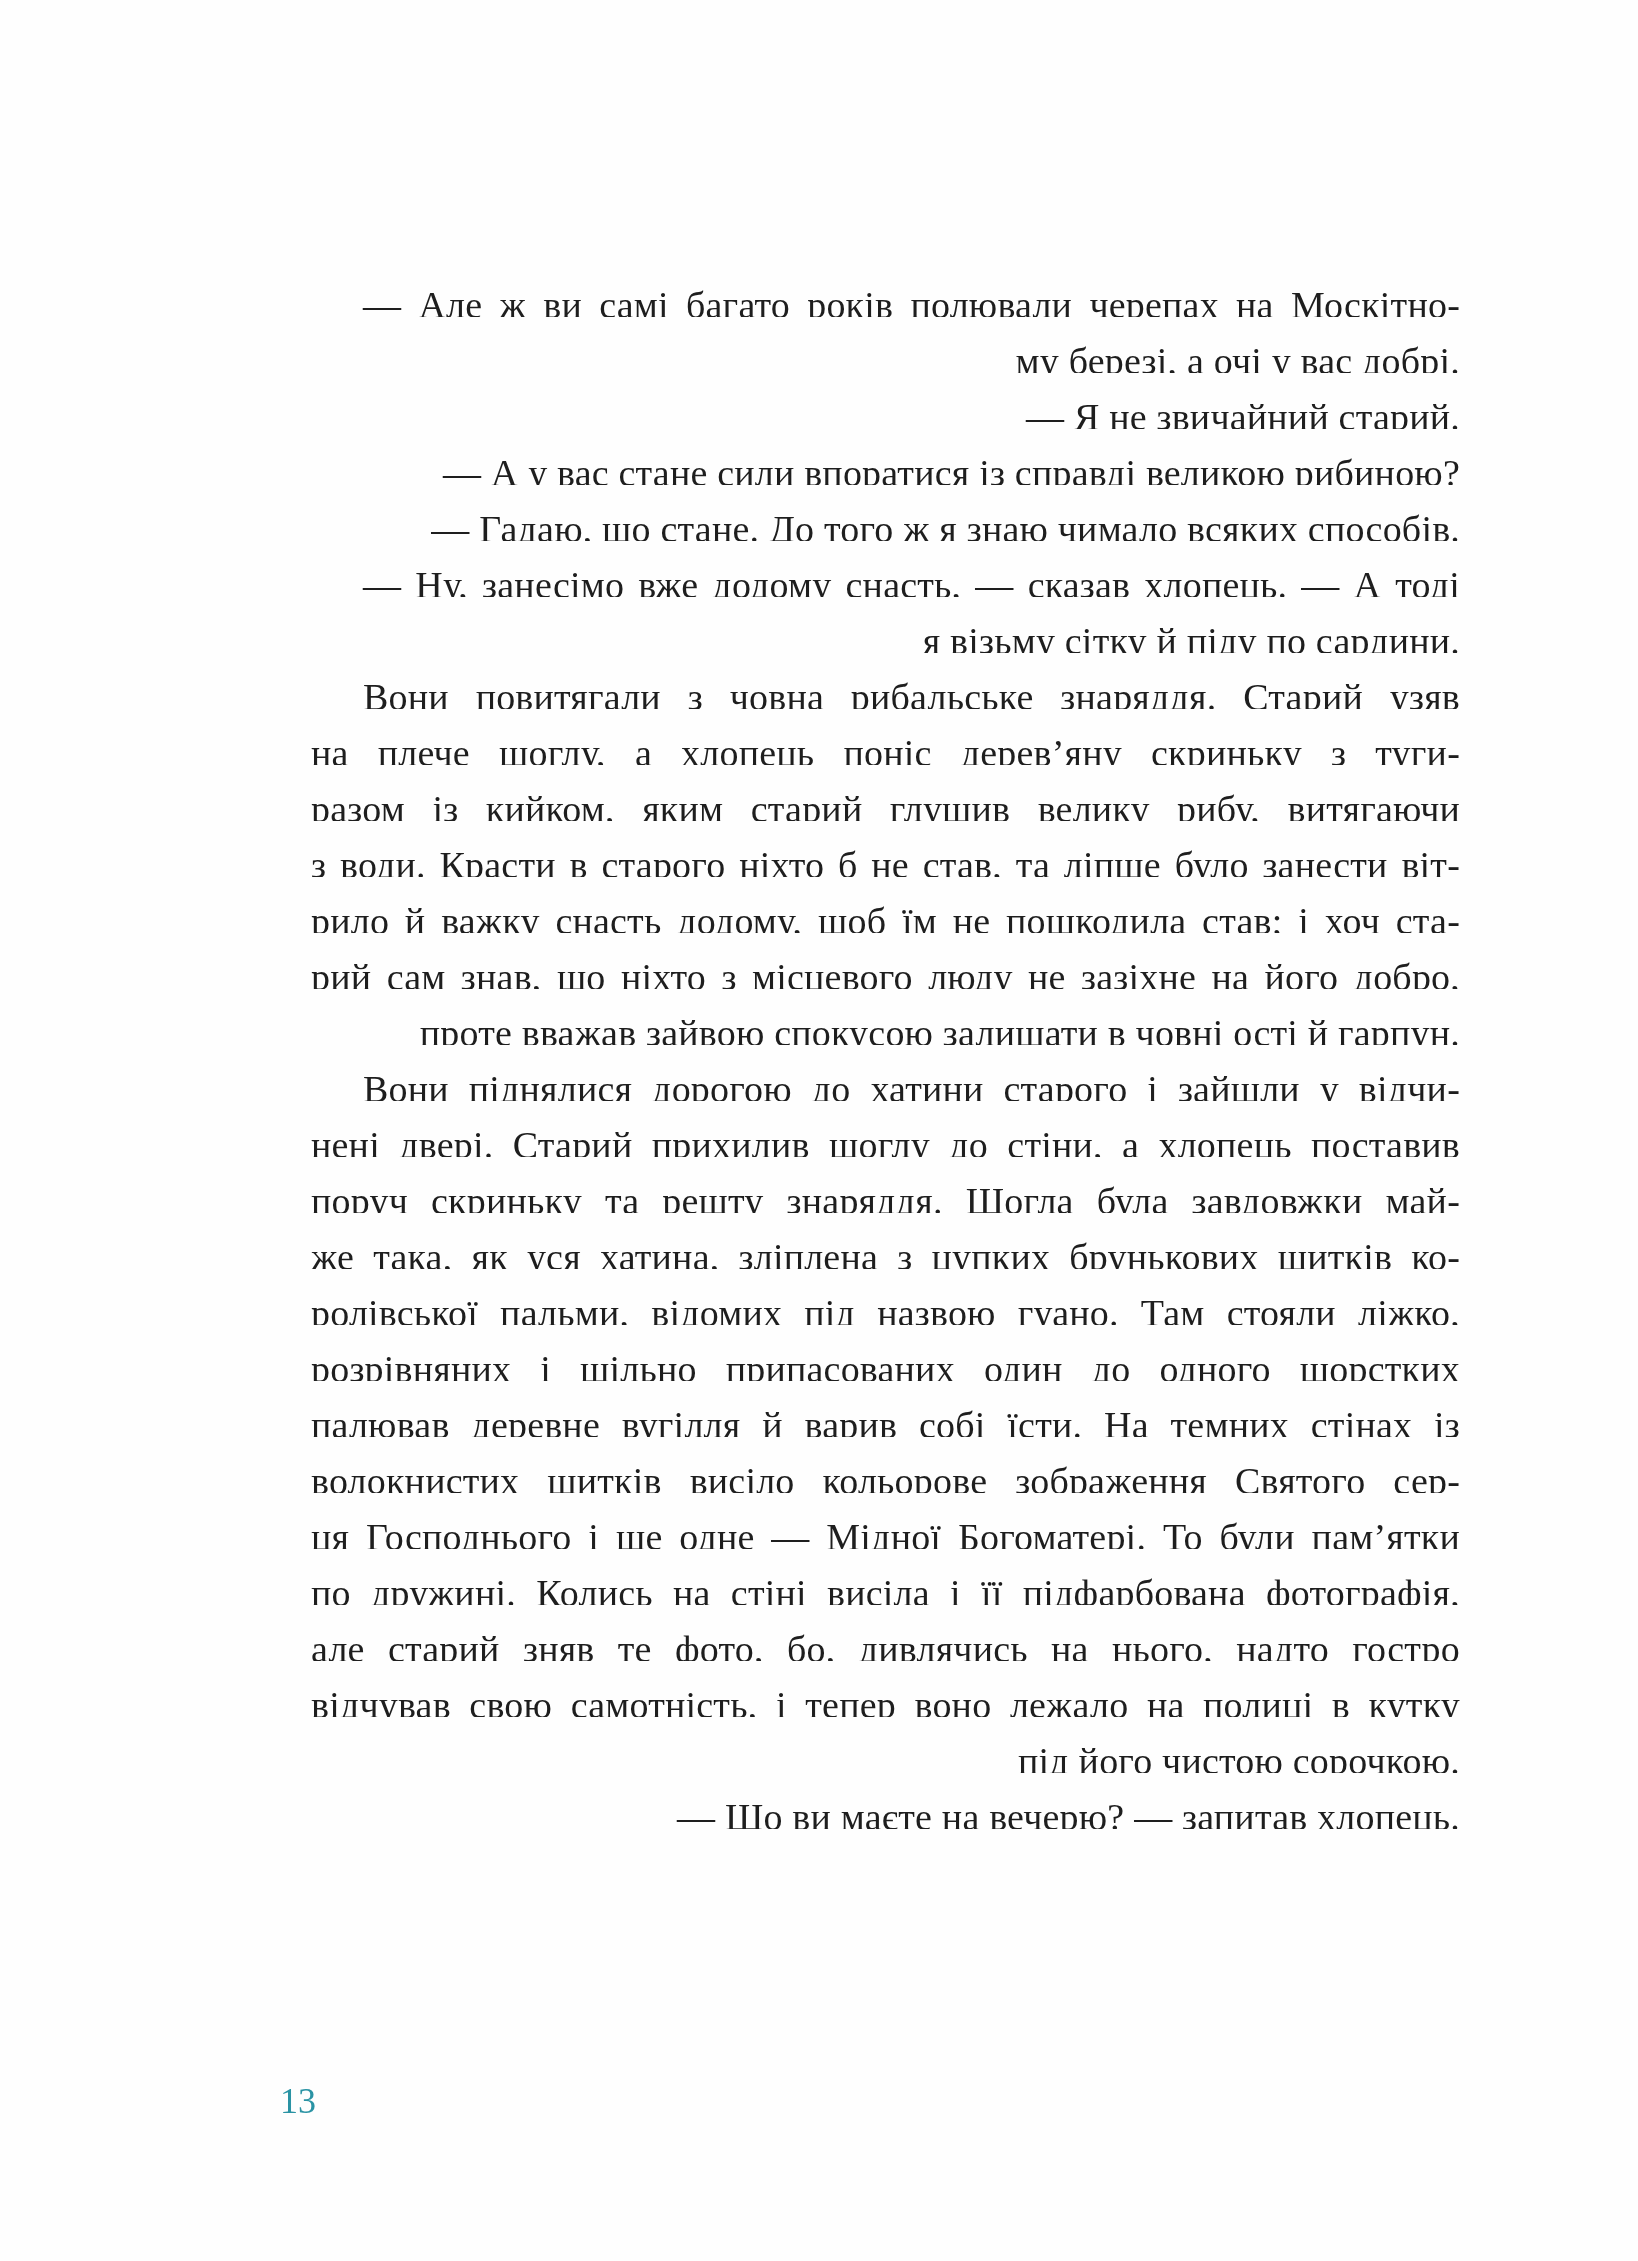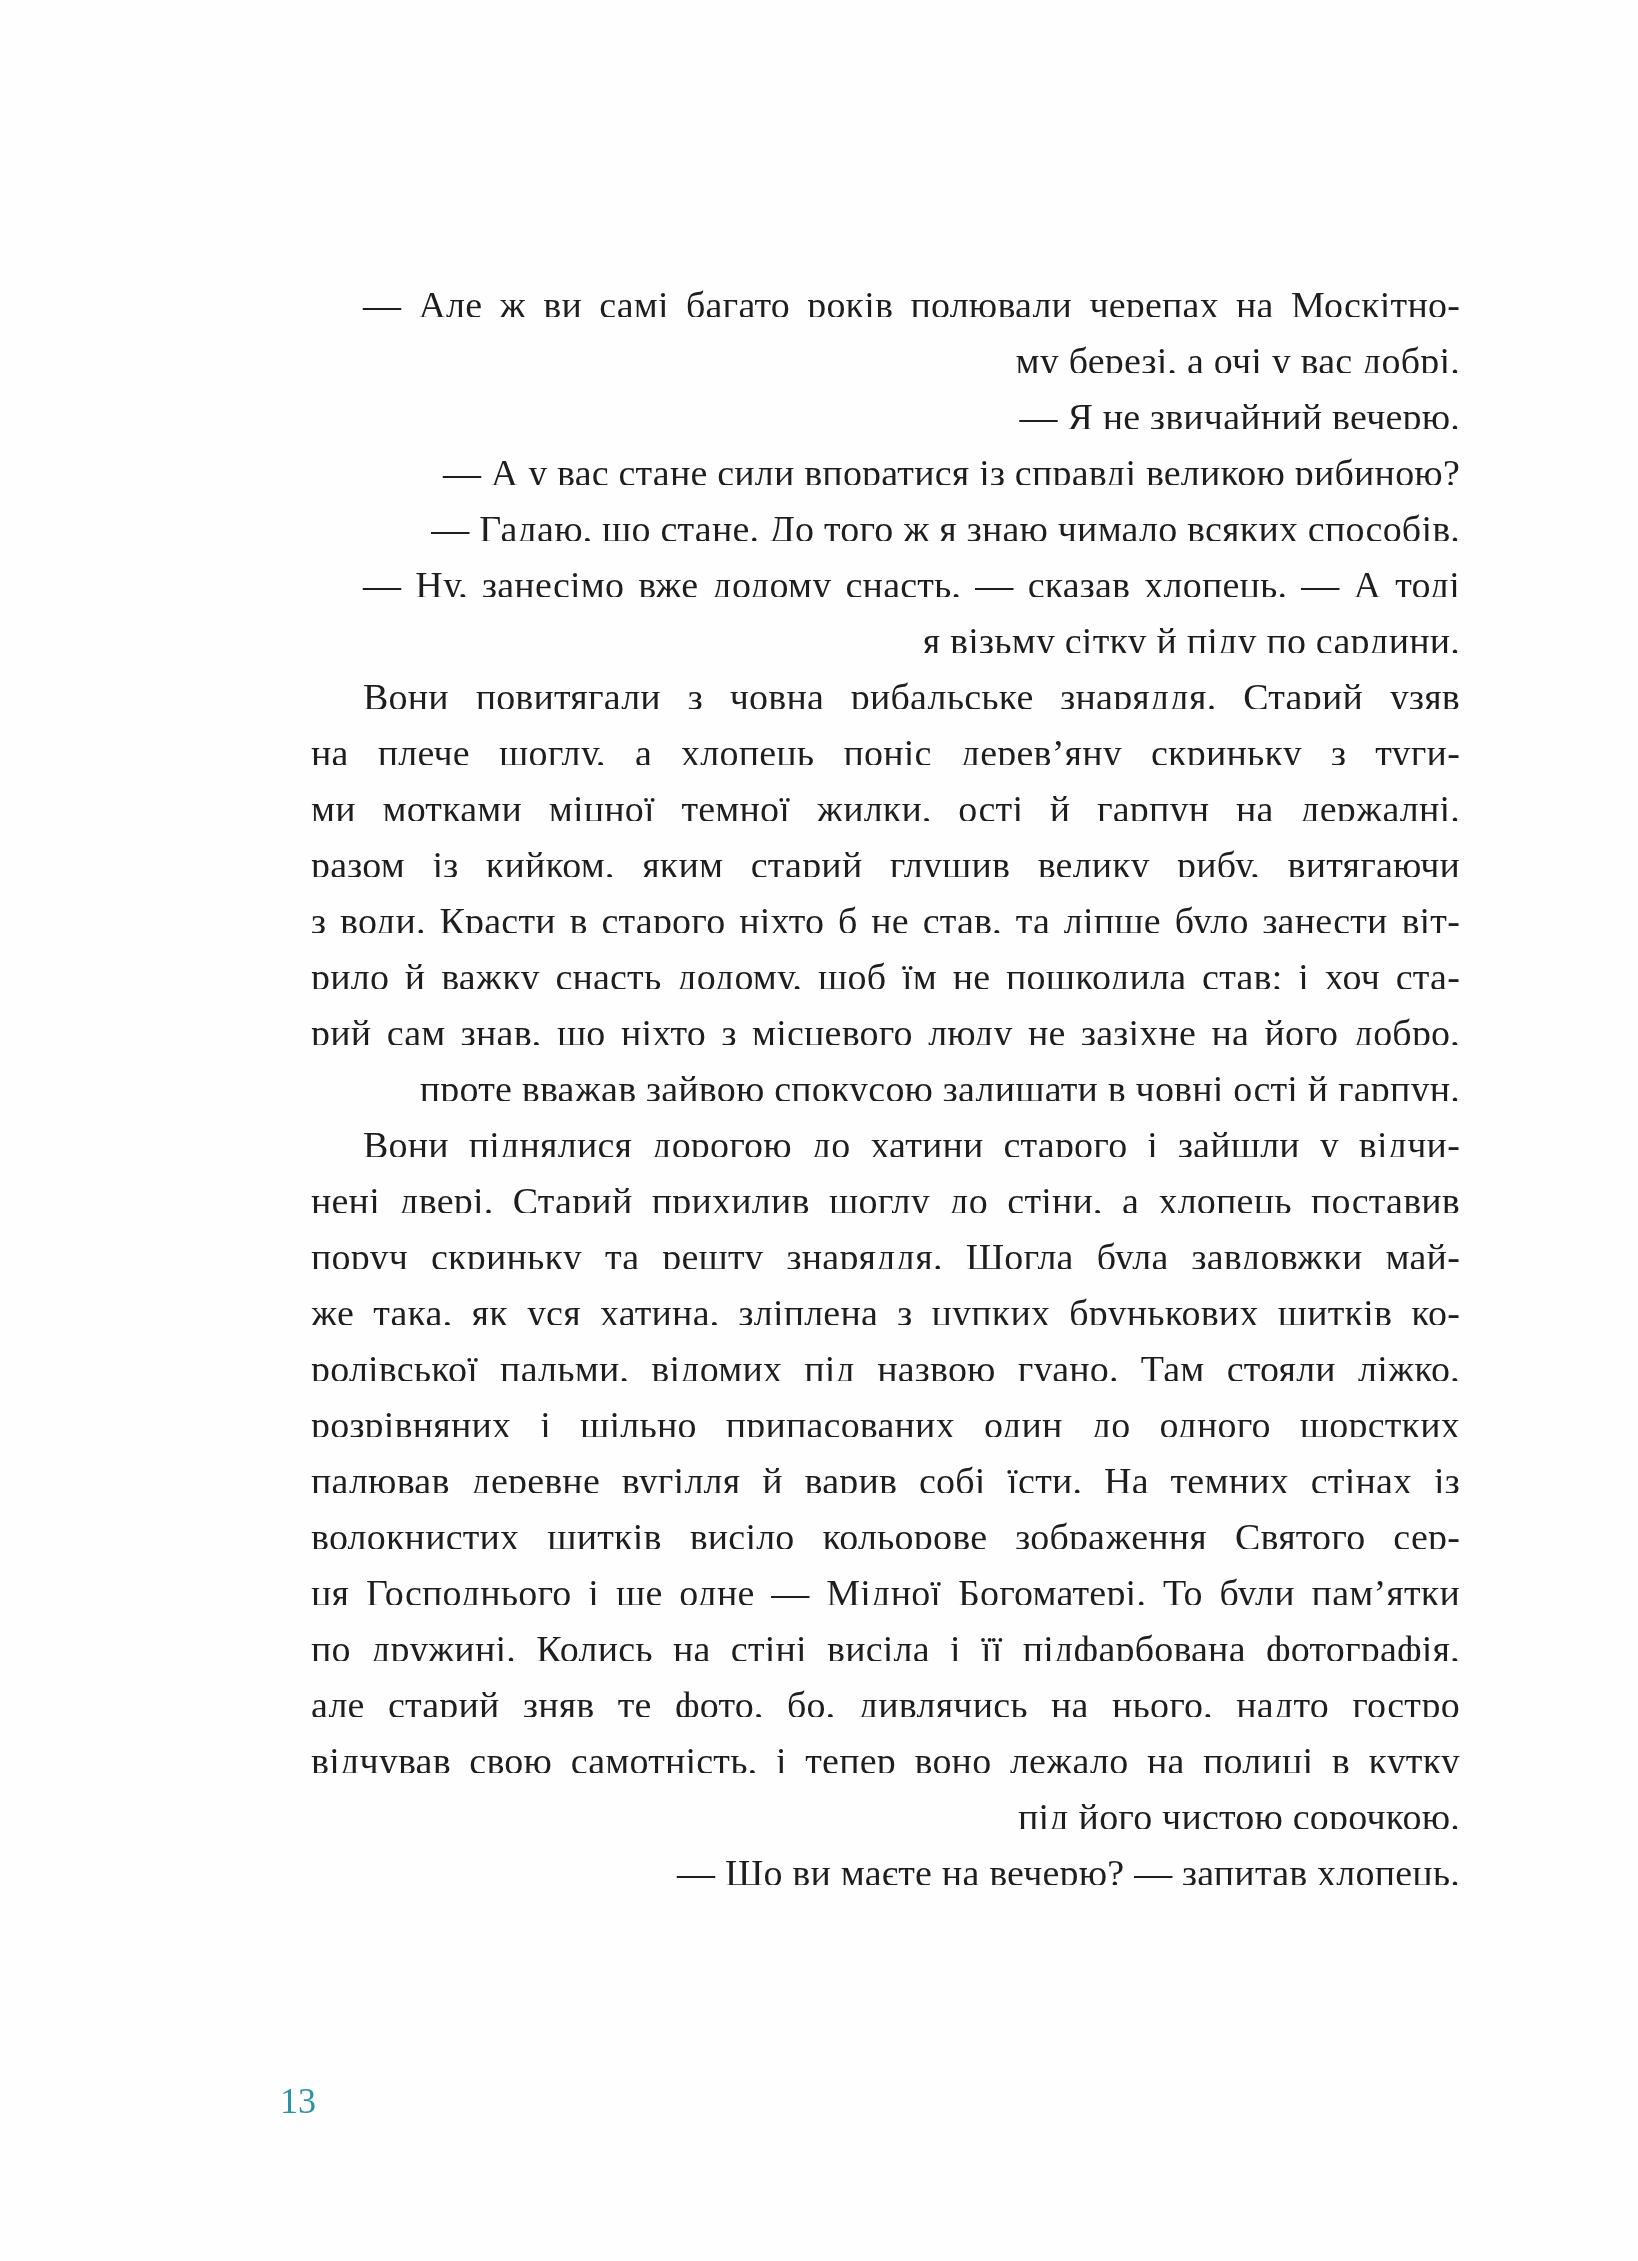--- a/index.html
+++ b/index.html
@@ -50,28 +50,27 @@
     font-family: "Liberation Serif", "DejaVu Serif", serif;
   }
 </style>
 </head>
 <body>
 
 <div class="book-page">
   <div class="page-text">
       <div class="line indent justify">— Але ж ви самі багато років полювали черепах на Москітно-</div>
       <div class="line">му березі, а очі у вас добрі.</div>
-      <div class="line indent">— Я не звичайний вечерю.</div>
+      <div class="line indent">— Я не звичайний старий.</div>
       <div class="line indent">— А у вас стане сили впоратися із справді великою рибиною?</div>
       <div class="line indent">— Гадаю, що стане. До того ж я знаю чимало всяких способів.</div>
       <div class="line indent justify">— Ну, занесімо вже додому снасть, — сказав хлопець. — А тоді</div>
       <div class="line">я візьму сітку й піду по сардини.</div>
       <div class="line indent justify">Вони повитягали з човна рибальське знаряддя. Старий узяв</div>
       <div class="line justify">на плече щоглу, а хлопець поніс дерев’яну скриньку з туги-</div>
-      <div class="line justify">ми мотками міцної темної жилки, ості й гарпун на держалні.</div>
       <div class="line justify">разом із кийком, яким старий глушив велику рибу, витягаючи</div>
       <div class="line justify">з води. Красти в старого ніхто б не став, та ліпше було занести віт-</div>
       <div class="line justify">рило й важку снасть додому, щоб їм не пошкодила став; і хоч ста-</div>
       <div class="line justify">рий сам знав, що ніхто з місцевого люду не зазіхне на його добро,</div>
       <div class="line">проте вважав зайвою спокусою залишати в човні ості й гарпун.</div>
       <div class="line indent justify">Вони піднялися дорогою до хатини старого і зайшли у відчи-</div>
       <div class="line justify">нені двері. Старий прихилив щоглу до стіни, а хлопець поставив</div>
       <div class="line justify">поруч скриньку та решту знаряддя. Щогла була завдовжки май-</div>
       <div class="line justify">же така, як уся хатина, зліплена з цупких брунькових щитків ко-</div>
       <div class="line justify">ролівської пальми, відомих під назвою гуано. Там стояли ліжко,</div>

